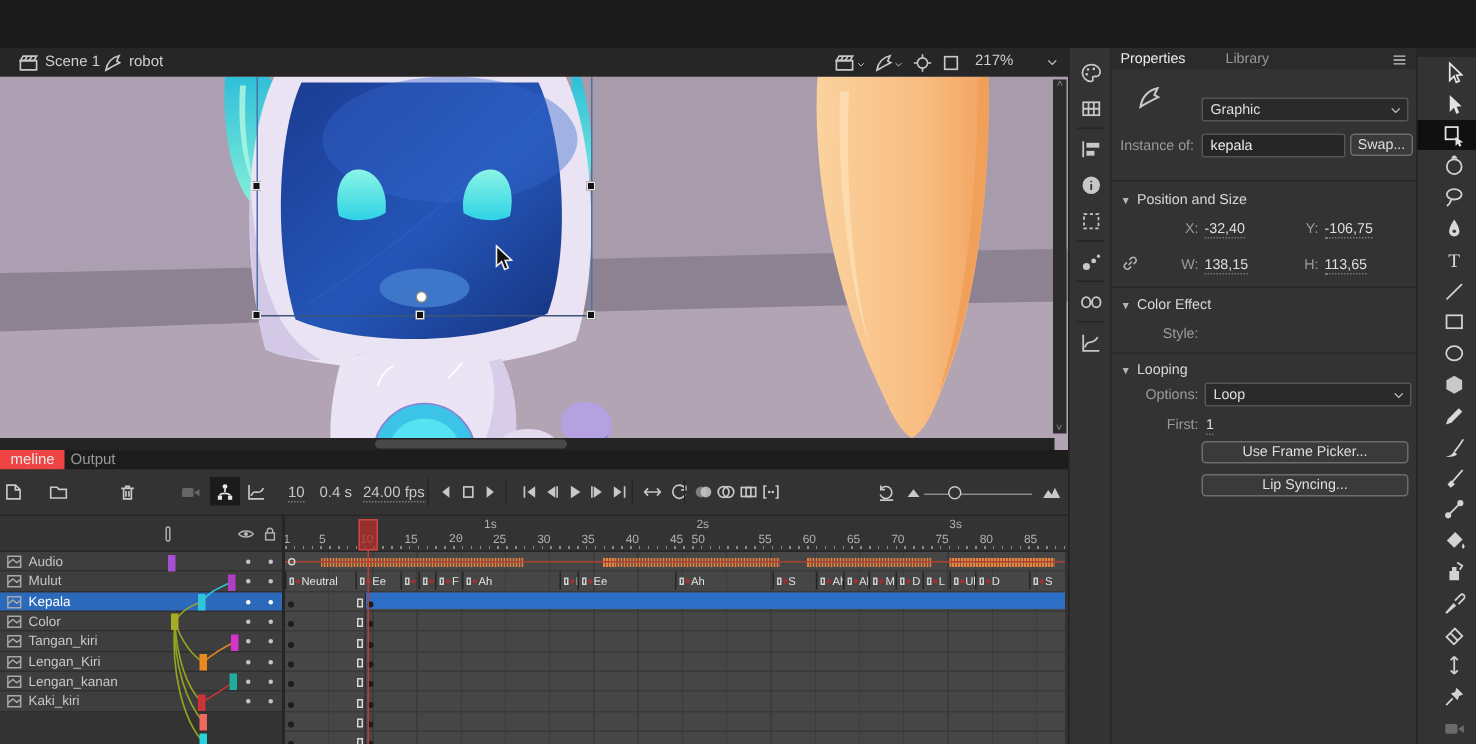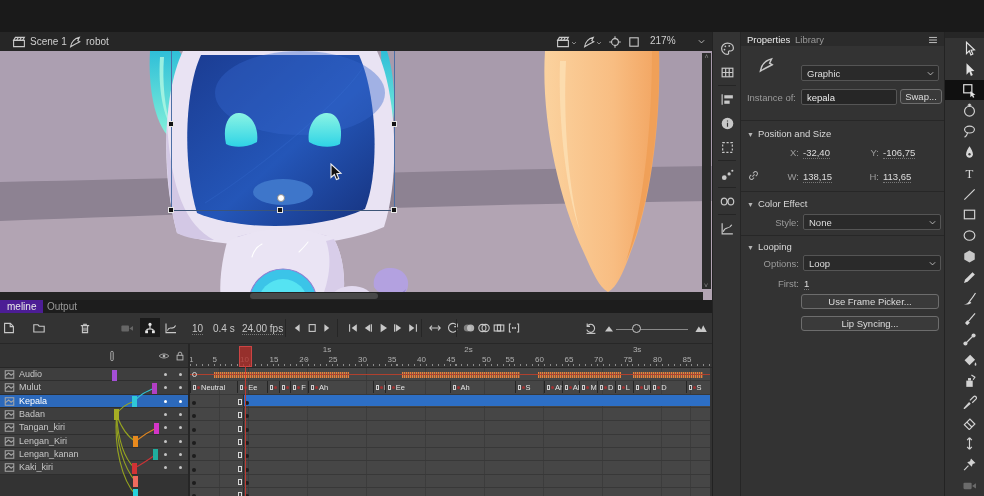--- a/index.html
+++ b/index.html
@@ -28,21 +28,21 @@
   #sel-bottom{position:absolute;left:171px;top:159px;width:224px;height:1px;background:#3d5577;}
   .handle{position:absolute;width:6px;height:6px;background:#121212;border:1px solid #e6e6e6;box-sizing:border-box;}
   #xform-pt{position:absolute;width:8px;height:8px;border-radius:50%;background:#fff;border:1px solid #888;box-sizing:border-box;}
   #vscroll{position:absolute;right:1px;top:2px;width:9px;height:236px;background:#2c2c2c;color:#8a8a8a;font-size:7px;text-align:center;}
   #hscroll{position:absolute;left:0;bottom:0;width:703px;height:8px;background:#242424;}
   #hthumb{position:absolute;left:250px;top:1px;width:128px;height:6px;border-radius:3px;background:#484848;}
 
   
   #tl-tabs{position:absolute;left:0;top:0;width:712px;height:13px;background:#1d1d1d;}
   .tl-tab{position:absolute;top:0;height:13px;padding:1px 7px;box-sizing:border-box;color:#999;}
-  .tl-tab.active{background:#4c1d95;color:#e8e8e8;}
+  .tl-tab.active{background:#ef4444;color:#e8e8e8;}
   #tl-toolbar{position:absolute;left:0;top:13px;width:712px;height:31px;background:#333;border-bottom:1px solid #272727;box-sizing:border-box;}
   #tl-toolbar .ic{top:8px;}
   #tl-toolbar .sep{position:absolute;top:6px;width:1px;height:18px;background:#262626;}
   #tl-toolbar .hot{position:absolute;top:10px;color:#c8c8c8;border-bottom:1px dotted #7a7a7a;}
   #tl-toolbar .plain{position:absolute;top:10px;color:#c8c8c8;}
   #pv-box{position:absolute;left:140px;top:5px;width:20px;height:19px;background:#1b1b1b;}
   #zoom-track{position:absolute;left:616px;top:16px;width:72px;height:1px;background:#8a8a8a;}
   #zoom-knob{position:absolute;left:632px;top:11px;width:9px;height:9px;border-radius:50%;background:#333;border:1px solid #c8c8c8;box-sizing:border-box;}
 
   #tl-header{position:absolute;left:0;top:44px;width:712px;height:24px;background:#333;border-bottom:1px solid #272727;box-sizing:border-box;}
@@ -427,21 +427,21 @@
           <span class="num" style="left: -1px;">1</span>
           <span class="num" style="left: 22.6px;">5</span>
           <span class="num" style="left: 50.1px;">10</span>
           <span class="num" style="left: 79.6px;">15</span>
           <span class="num" style="left: 109.1px; font-family: Liberation Mono, monospace;">20</span>
           <span class="num" style="left: 138.6px;">25</span>
           <span class="num" style="left: 168.1px;">30</span>
           <span class="num" style="left: 197.6px;">35</span>
           <span class="num" style="left: 227.1px;">40</span>
           <span class="num" style="left: 256.6px;">45</span>
-          <span class="num" style="left: 292px; text-align: center;">50</span>
+          <span class="num" style="left: 271px; text-align: center;">50</span>
           <span class="num" style="left: 315.6px;">55</span>
           <span class="num" style="left: 345.1px;">60</span>
           <span class="num" style="left: 374.6px;">65</span>
           <span class="num" style="left: 404.1px;">70</span>
           <span class="num" style="left: 433.6px;">75</span>
           <span class="num" style="left: 463.1px;">80</span>
           <span class="num" style="left: 492.6px;">85</span>
         </div>
     </div>
     <div id="tl-split"></div>
@@ -481,21 +481,21 @@
             <span class="dot" style="left: 164px;"></span>
             <span class="dot" style="left: 179px;"></span>
           </div>
           <div class="lrow">
             <span class="lic">
               <svg viewBox="0 0 14 14">
                 <path d="M2.4,3 H11.6 V11 H2.4 Z" fill="none" stroke="#a8a8a8"></path>
                 <path d="M2.4,8.4 L6,5.4 L8.8,7.8 L11.6,5.6" fill="none" stroke="#a8a8a8"></path>
               </svg>
             </span>
-            <span class="lname">Badan</span>
+            <span class="lname">Color</span>
             <span class="dot" style="left: 164px;"></span>
             <span class="dot" style="left: 179px;"></span>
           </div>
           <div class="lrow">
             <span class="lic">
               <svg viewBox="0 0 14 14">
                 <path d="M2.4,3 H11.6 V11 H2.4 Z" fill="none" stroke="#a8a8a8"></path>
                 <path d="M2.4,8.4 L6,5.4 L8.8,7.8 L11.6,5.6" fill="none" stroke="#a8a8a8"></path>
               </svg>
             </span>
@@ -721,21 +721,21 @@
               <path d="M3,10 C5,4 8,9 11,3.5" fill="none" stroke="#c8c8c8"></path>
             </svg>
           </span>
         </div>
       </div>
     </div>
 
   <div id="props">
     <div class="ptabs">
       <span class="ptab active" style="left:6px">Properties</span>
-      <span class="ptab" style="left:54px">Library</span>
+      <span class="ptab" style="left:76px">Library</span>
       <span class="ic" style="left:186px;top:2px;width:12px;height:12px">
           <svg viewBox="0 0 14 14">
             <path d="M2.4,4 H11.6 M2.4,7 H11.6 M2.4,10 H11.6" stroke="#c8c8c8"></path>
           </svg>
         </span>
     </div>
 
     <span class="ic" style="left:16px;top:24px;width:18px;height:18px">
         <svg viewBox="0 0 14 14">
           <path d="M2.6,11.8 C3.4,7 6.4,3.4 11.4,2.2 L9.8,5.6 L11.8,6.8 C9,8.2 5.8,9.8 2.6,11.8 Z" fill="none" stroke="#c8c8c8"></path>
@@ -766,28 +766,20 @@
         </svg>
       </span>
     <span class="lbl" style="left:20px;top:139px;width:38px">W:</span>
     <span class="val" style="left:62px;top:139px">138,15</span>
     <span class="lbl" style="left:110px;top:139px;width:28px">H:</span>
     <span class="val" style="left:142px;top:139px">113,65</span>
 
     <div class="hr" style="top:159px"></div>
     <div class="hdr" style="left:6px;top:166px"><span class="tri">▼</span><span>Color Effect</span></div>
     <span class="lbl" style="left:10px;top:185px;width:48px">Style:</span>
-    <div class="dd" style="left:62px;top:182px;width:138px">
-      <span>None</span>
-      <span class="ic chev">
-          <svg viewBox="0 0 14 14">
-            <path d="M3.6,5.4 L7,8.8 L10.4,5.4" fill="none" stroke="#c8c8c8"></path>
-          </svg>
-        </span>
-    </div>
 
     <div class="hr" style="top:203px"></div>
     <div class="hdr" style="left:6px;top:209px"><span class="tri">▼</span><span>Looping</span></div>
     <span class="lbl" style="left:10px;top:226px;width:48px">Options:</span>
     <div class="dd" style="left:62px;top:223px;width:138px">
       <span>Loop</span>
       <span class="ic chev">
           <svg viewBox="0 0 14 14">
             <path d="M3.6,5.4 L7,8.8 L10.4,5.4" fill="none" stroke="#c8c8c8"></path>
           </svg>

